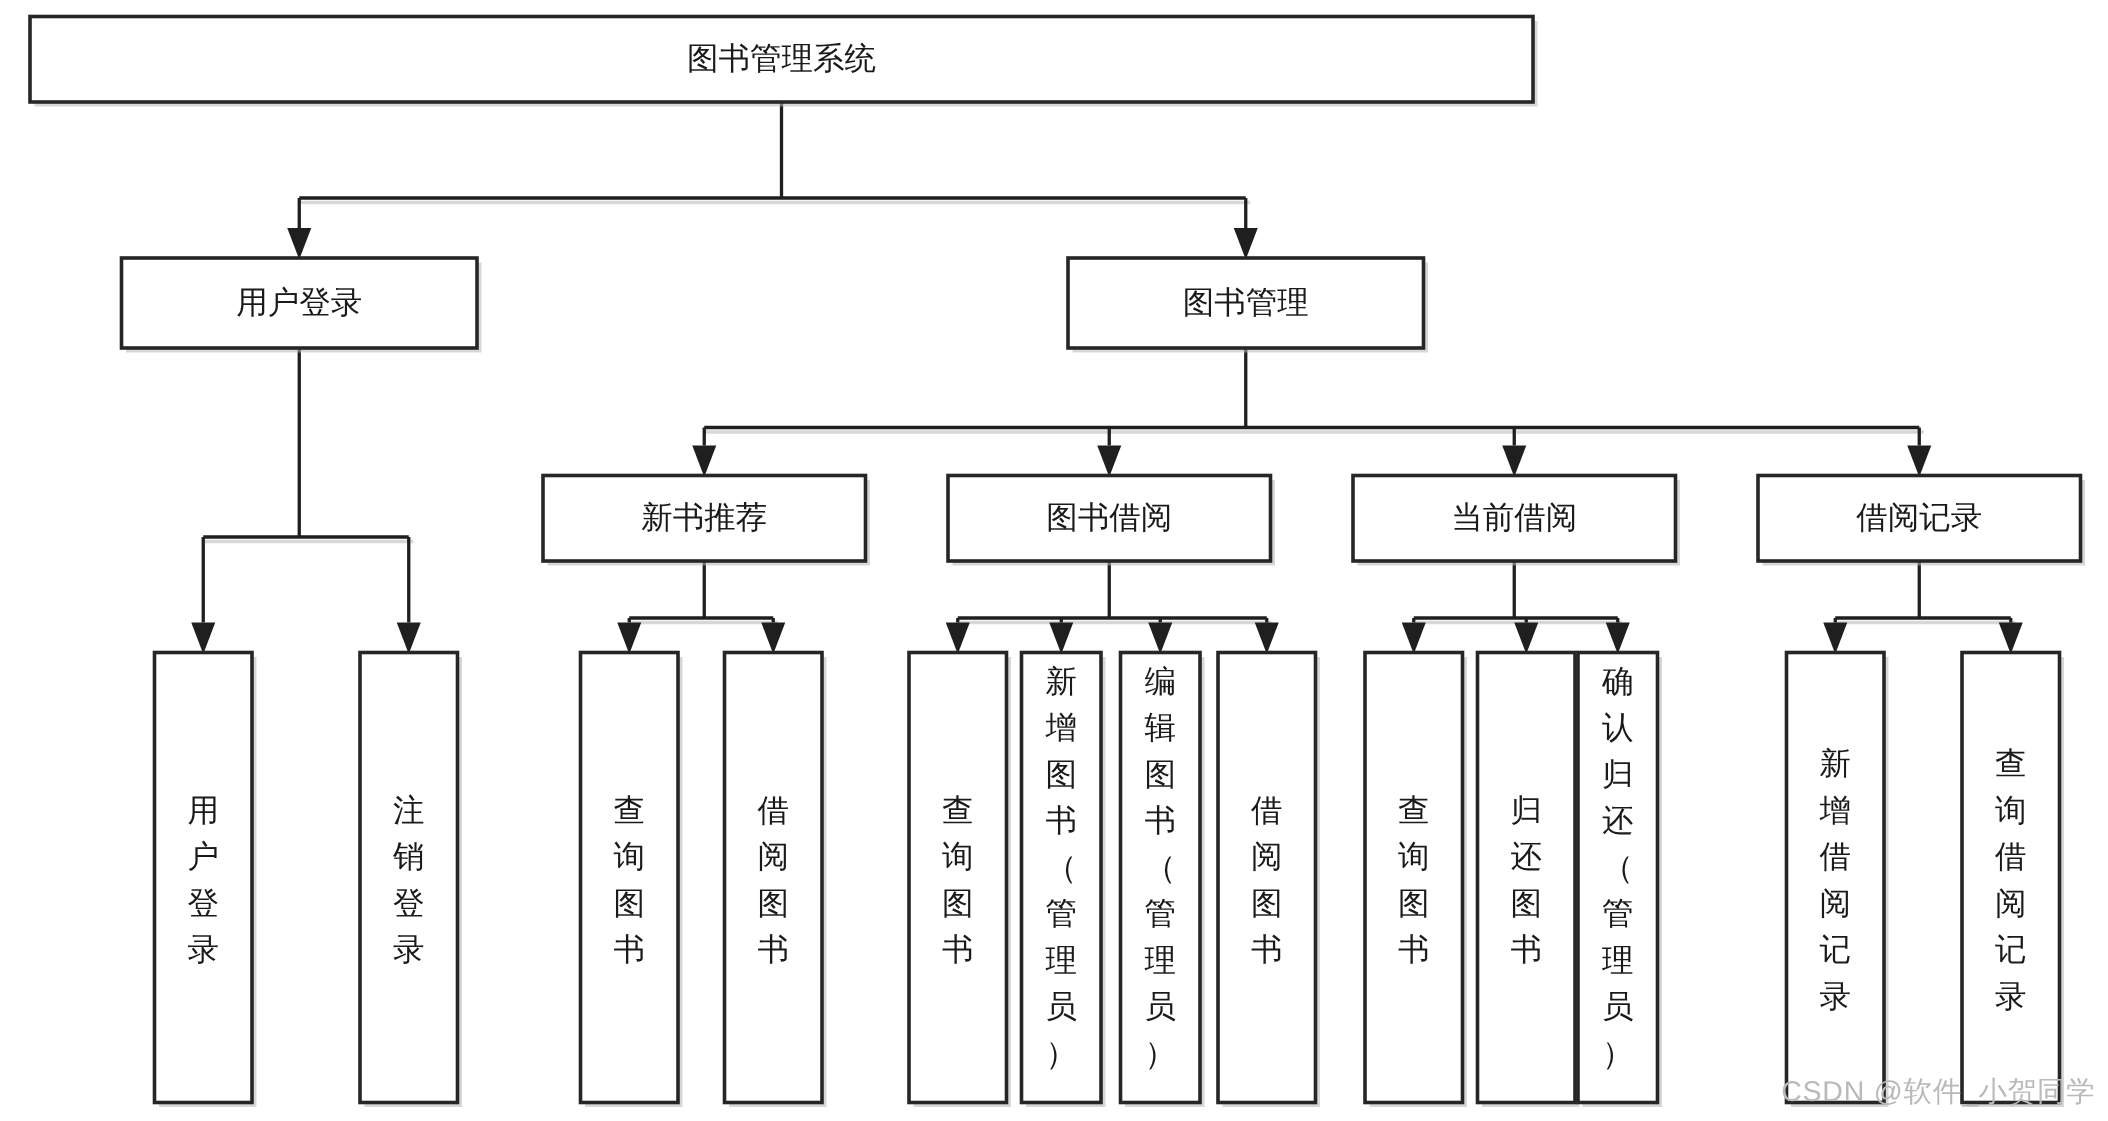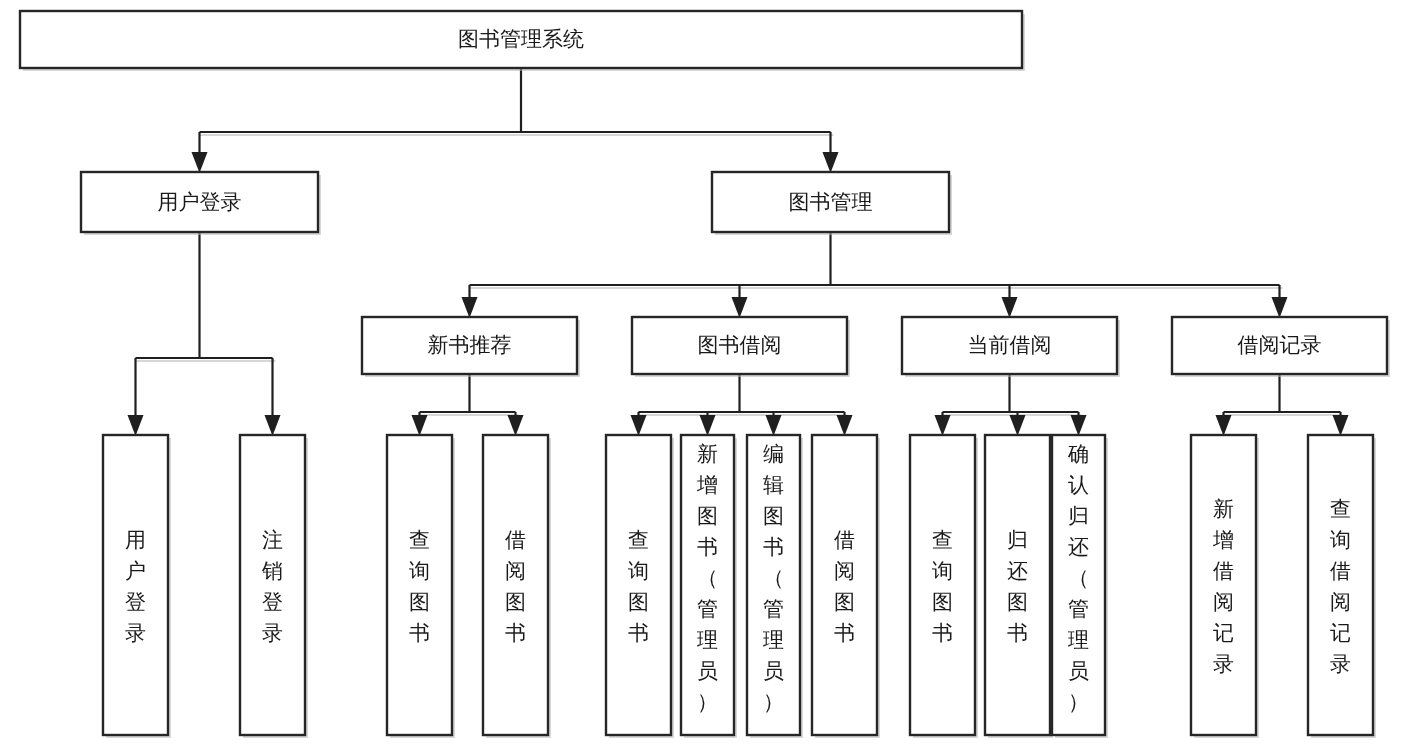--- a/index.html
+++ b/index.html
@@ -255,13 +255,14 @@
           <rect class="node-box" x="1191" y="435" width="65" height="300"></rect>
           <text class="node-label-v" x="1223.5" y="516"><tspan x="1223.5" dy="0">新</tspan><tspan x="1223.5" dy="31">增</tspan><tspan x="1223.5" dy="31">借</tspan><tspan x="1223.5" dy="31">阅</tspan><tspan x="1223.5" dy="31">记</tspan><tspan x="1223.5" dy="31">录</tspan></text>
         </g>
         <g>
           <rect class="node-shadow" x="1311" y="438" width="65" height="300"></rect>
           <rect class="node-box" x="1308" y="435" width="65" height="300"></rect>
           <text class="node-label-v" x="1340.5" y="516"><tspan x="1340.5" dy="0">查</tspan><tspan x="1340.5" dy="31">询</tspan><tspan x="1340.5" dy="31">借</tspan><tspan x="1340.5" dy="31">阅</tspan><tspan x="1340.5" dy="31">记</tspan><tspan x="1340.5" dy="31">录</tspan></text>
         </g>
       </g>
   </svg>
+  <div class="watermark">CSDN @软件_小贺同学</div>
 </div>
 
 </body></html>

